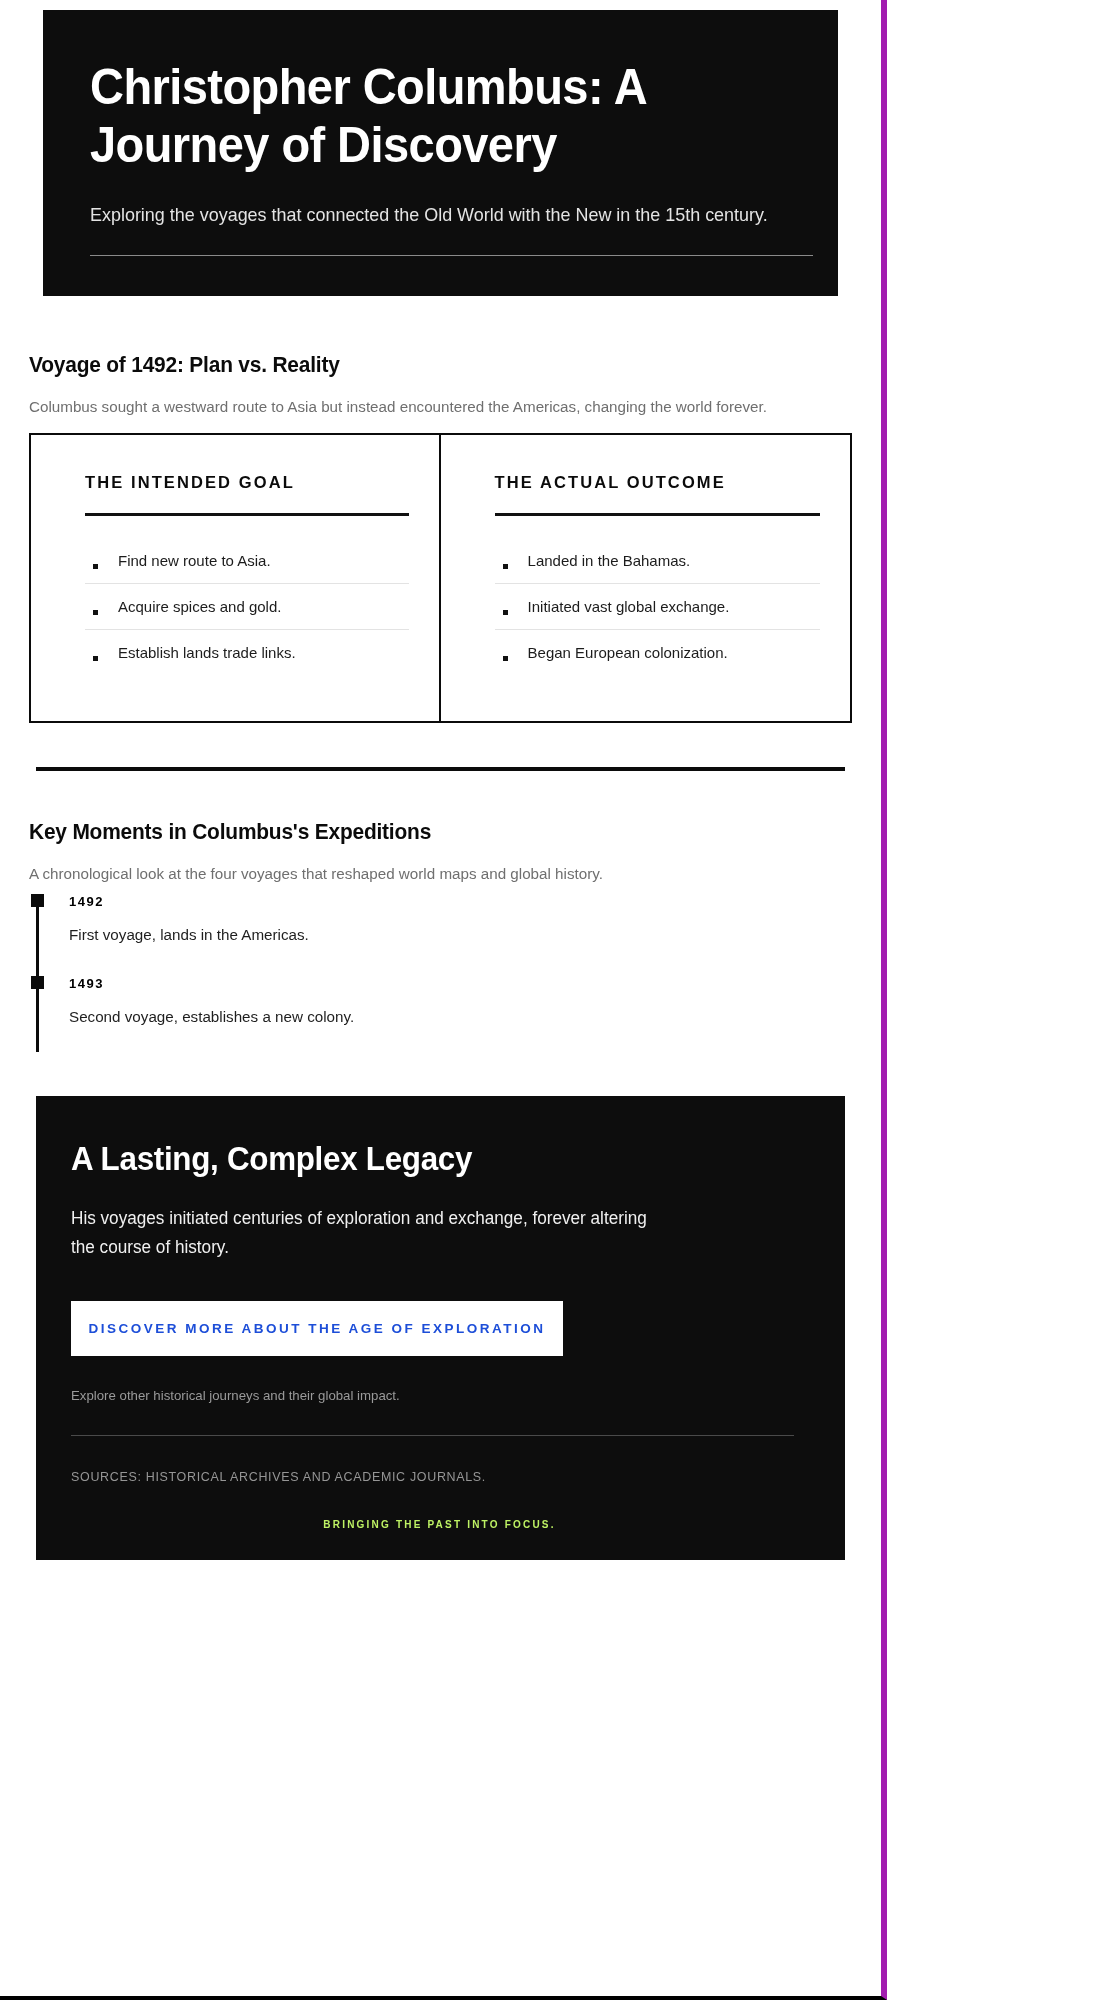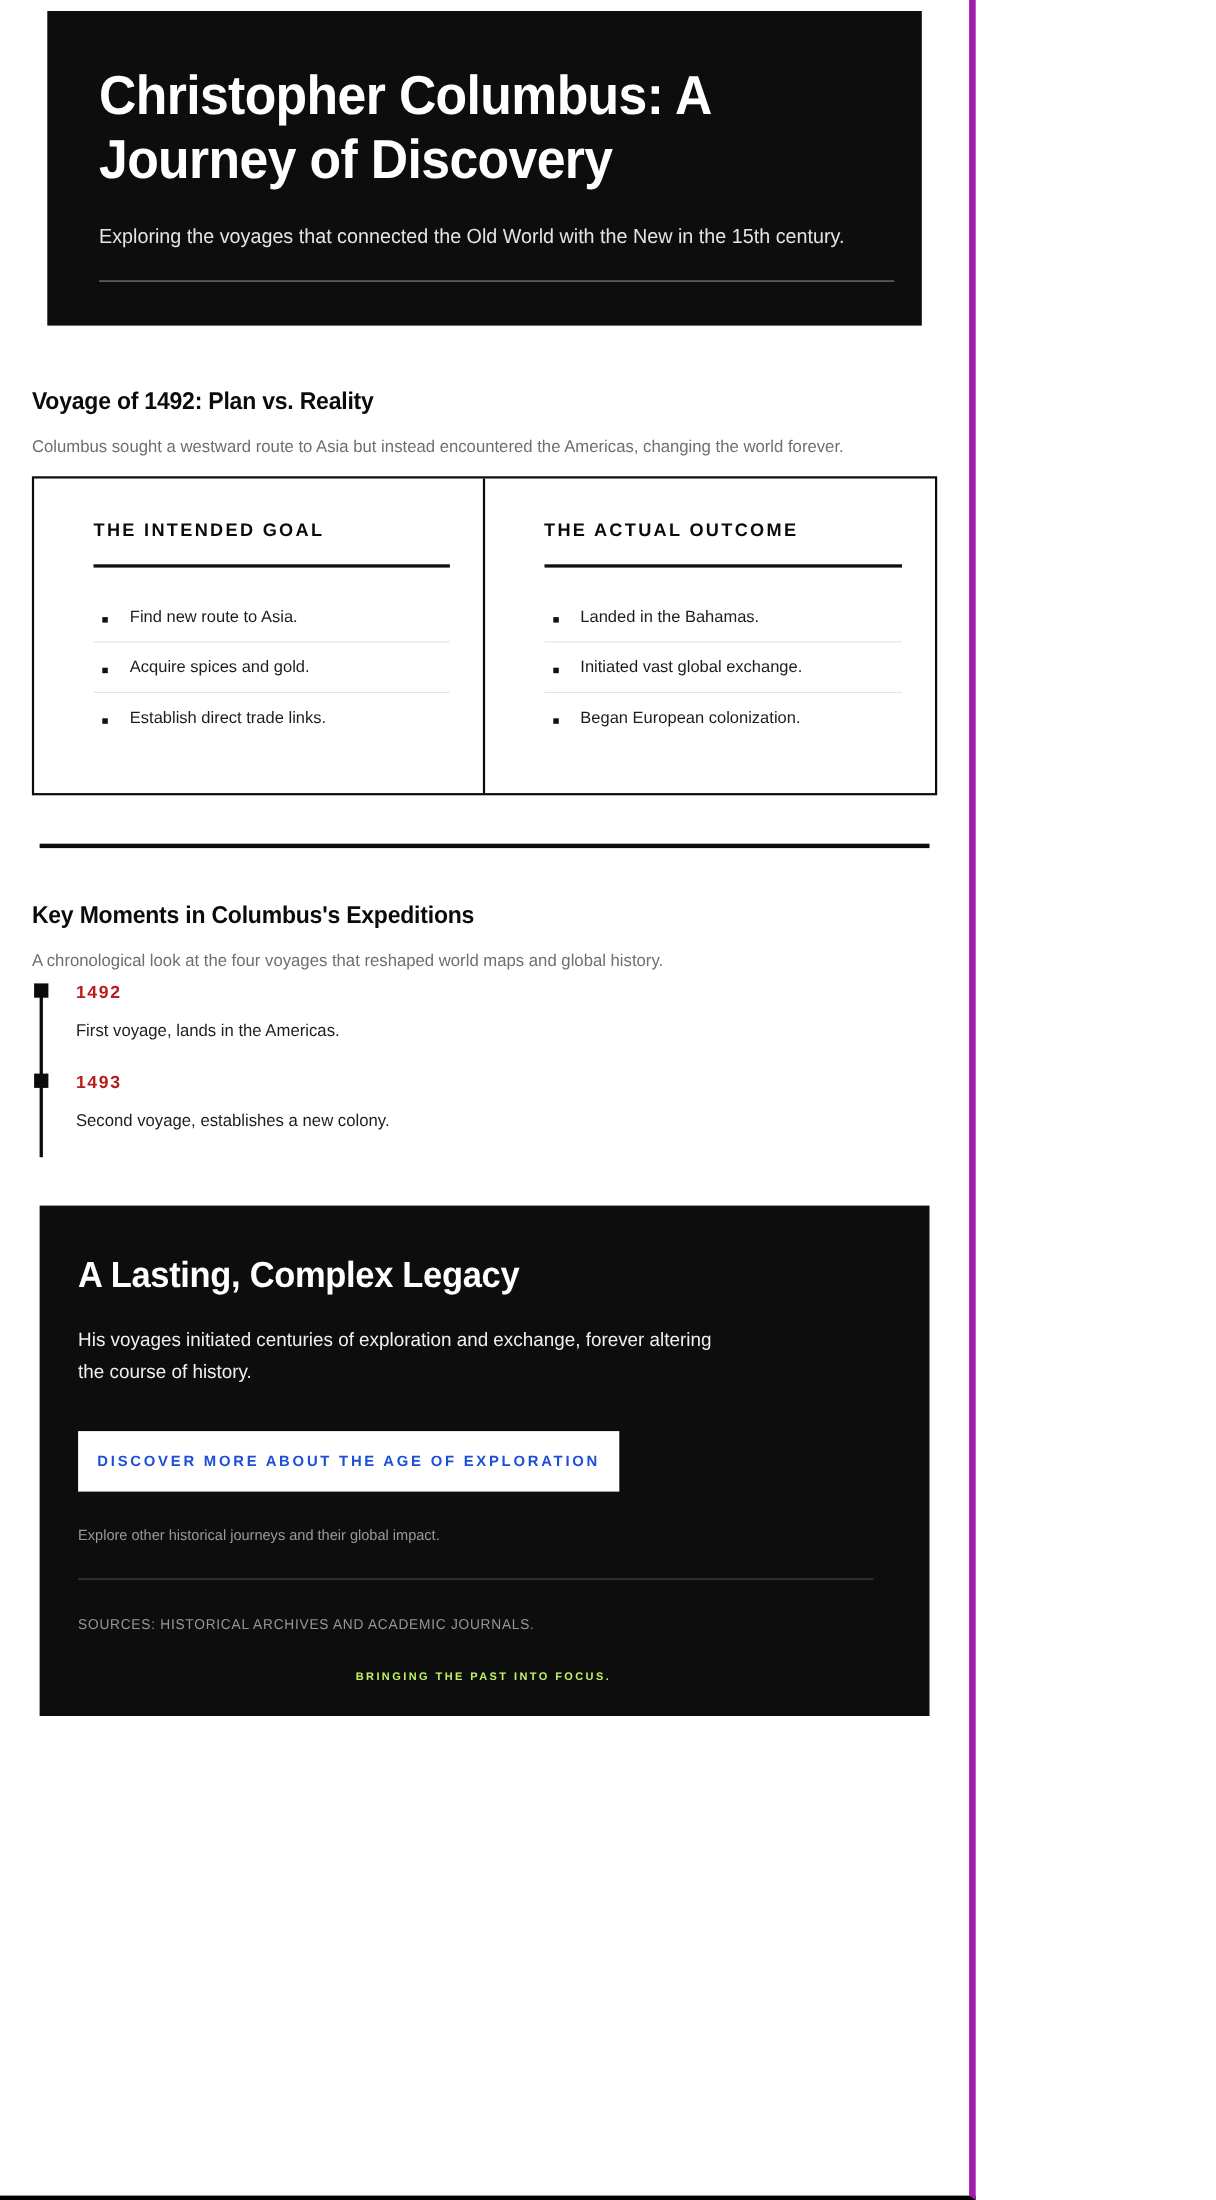--- a/index.html
+++ b/index.html
@@ -123,21 +123,21 @@
     background: #111111;
   }
 
   .col-list {
     list-style: none;
     margin-top: 22px;
   }
 
   .col-list li {
     display: flex;
-    align-items: center;
+    align-items: flex-end;
     padding: 14px 0 14px 0;
     font-size: 15px;
     color: #1c1c1c;
     border-bottom: 1px solid #e3e3e3;
   }
 
   .col-list li:last-child {
     border-bottom: none;
   }
 
@@ -184,24 +184,24 @@
   .tl-marker {
     position: absolute;
     left: -38px;
     top: 0px;
     width: 13px;
     height: 13px;
     background: #0b0b0b;
   }
 
   .tl-year {
-    font-size: 16px;
+    font-size: 13px;
     font-weight: bold;
     letter-spacing: 1.5px;
-    color: #b91c1c;
+    color: #000000;
   }
 
   .tl-text {
     margin-top: 17px;
     font-size: 15.5px;
     color: #1e1e1e;
     transform: scaleX(0.98);
     transform-origin: left center;
   }
 
@@ -311,21 +311,21 @@
           <li>
             <span class="sq-bullet"></span>
             <span>Find new route to Asia.</span>
           </li>
           <li>
             <span class="sq-bullet"></span>
             <span>Acquire spices and gold.</span>
           </li>
           <li>
             <span class="sq-bullet"></span>
-            <span>Establish direct trade links.</span>
+            <span>Establish lands trade links.</span>
           </li>
         </ul>
       </div>
 
       <div class="compare-col">
         <div class="col-head">THE ACTUAL OUTCOME</div>
         <div class="col-head-rule"></div>
         <ul class="col-list">
           <li>
             <span class="sq-bullet"></span>

